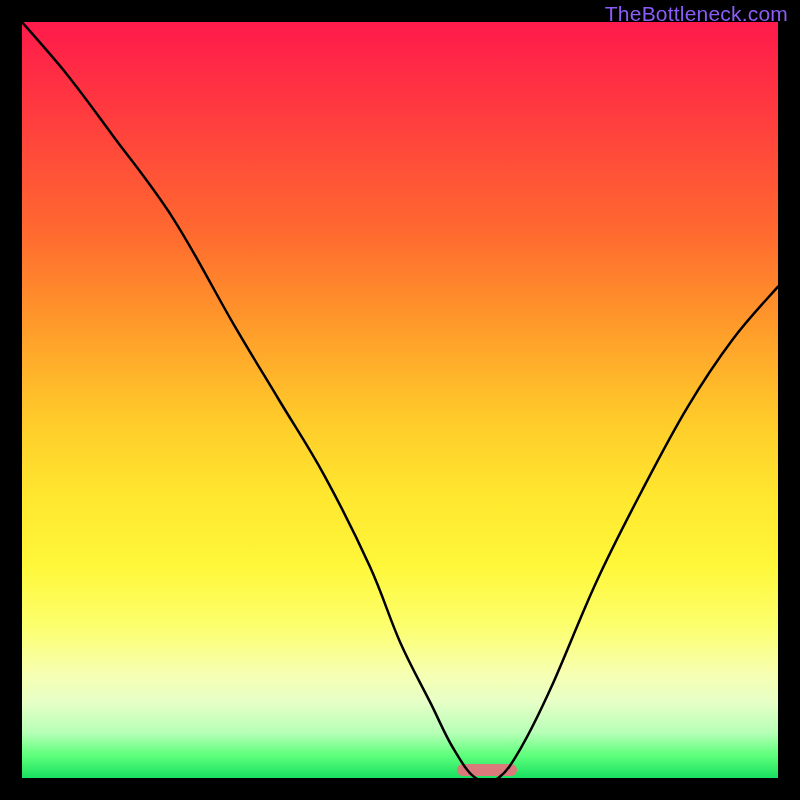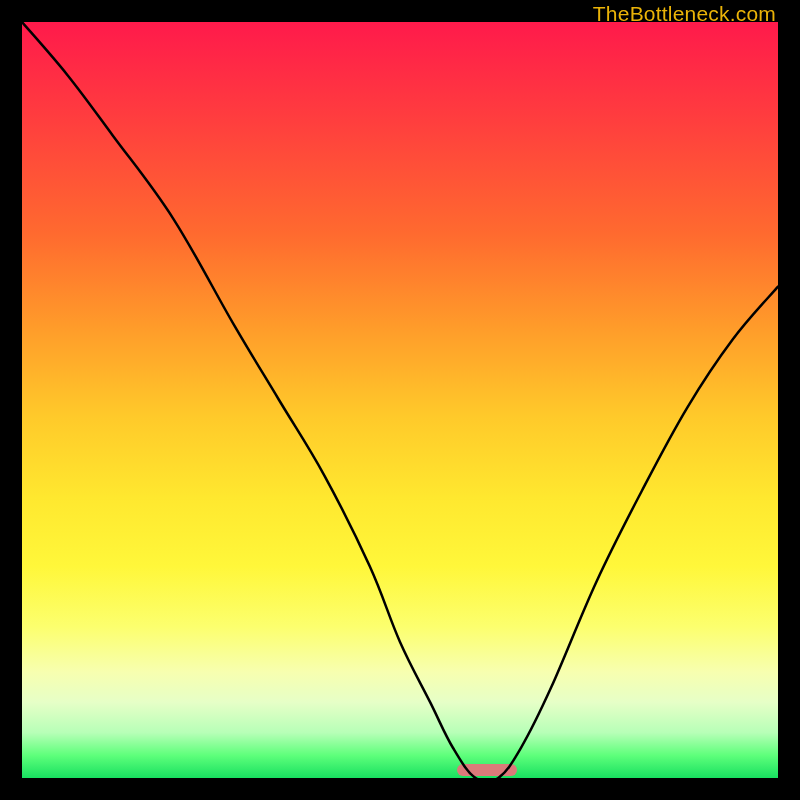--- a/index.html
+++ b/index.html
@@ -36,22 +36,22 @@
       #f7ffb0 86%,
       #e6ffc7 90%,
       #b7ffb7 94%,
       #5eff7b 97%,
       #18e060 100%
     );
   }
   .attribution {
     position: absolute;
     top: 2px;
-    right: 24px;
-    color: #eab308;
+    right: 12px;
+    color: #8b5cf6;
     font-size: 21px;
     letter-spacing: 0.2px;
     font-weight: 400;
   }
   svg.curve {
     position: absolute;
     left: 0;
     top: 0;
     width: 756px;
     height: 756px;

